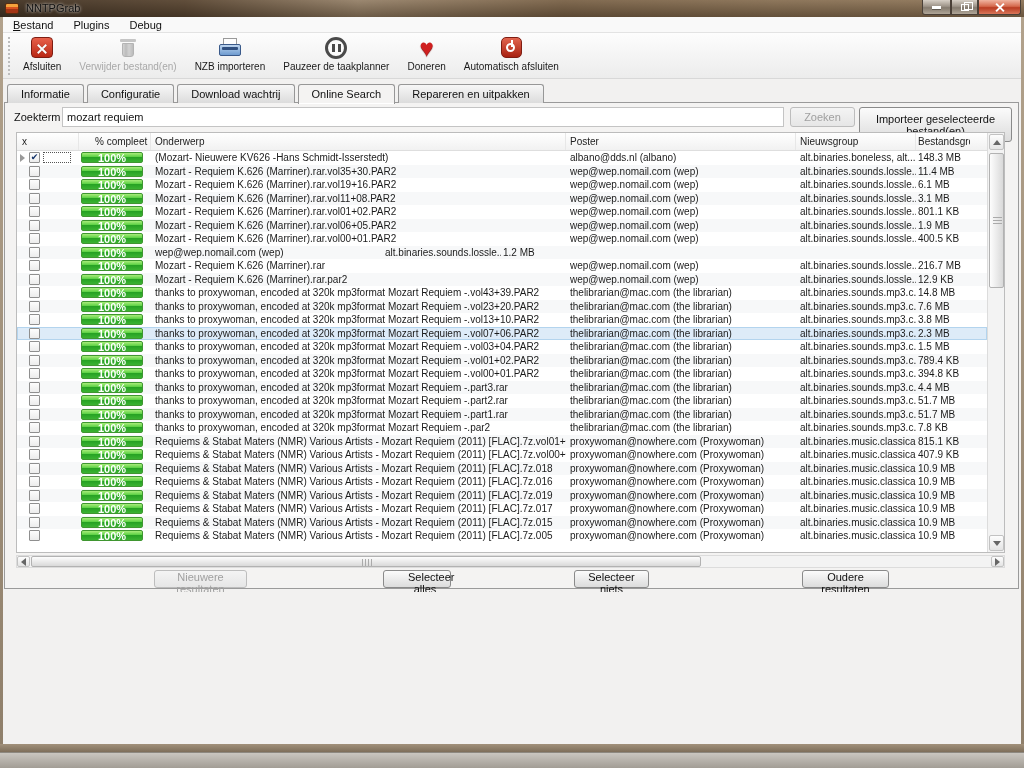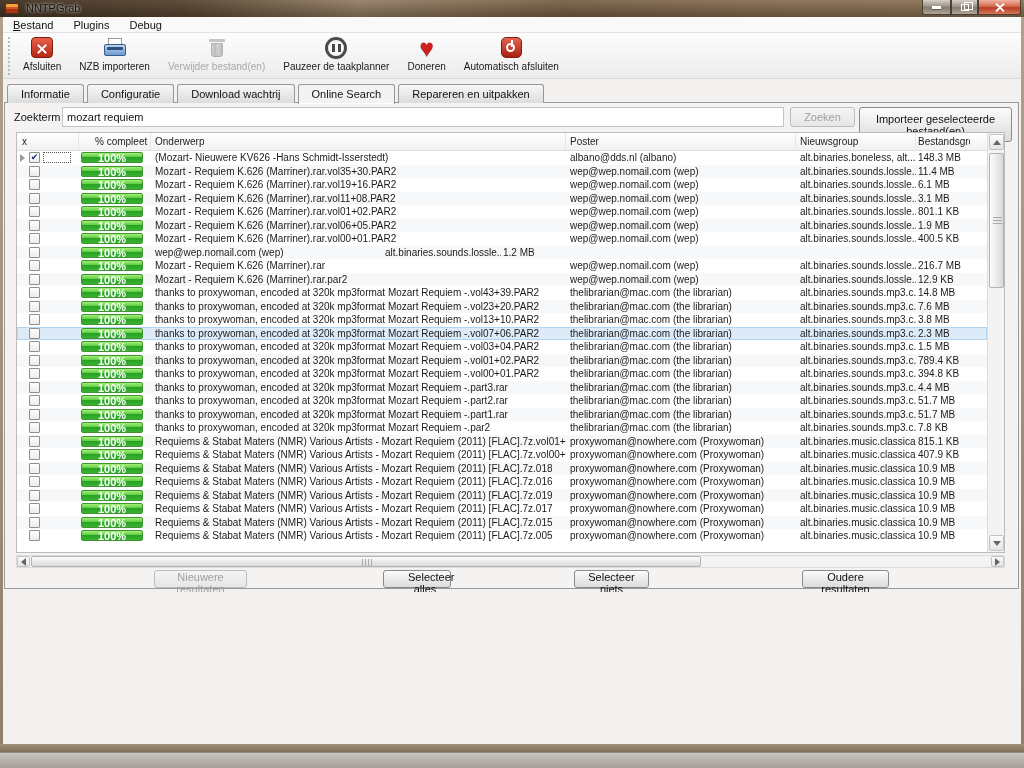--- a/index.html
+++ b/index.html
@@ -183,38 +183,38 @@
 <div class="toolbar" id="toolbar">
   <div class="tb-handle"></div>
 <div class="tb-item">
       <div class="tb-ico">
         <div class="ico-quit">
           <span class="glyph-x"></span>
         </div>
       </div>
       <span class="lbl">Afsluiten</span>
     </div>
+    <div class="tb-item disabled">
+      <div class="tb-ico">
+        <div class="ico-trash">
+          <span class="lid"></span>
+          <span class="can"></span>
+        </div>
+      </div>
+      <span class="lbl">Verwijder bestand(en)</span>
+    </div>
     <div class="tb-item">
       <div class="tb-ico">
         <div class="ico-import">
           <span class="paper"></span>
           <span class="tray"></span>
           <span class="slot"></span>
         </div>
       </div>
       <span class="lbl">NZB importeren</span>
-    </div>
-    <div class="tb-item disabled">
-      <div class="tb-ico">
-        <div class="ico-trash">
-          <span class="lid"></span>
-          <span class="can"></span>
-        </div>
-      </div>
-      <span class="lbl">Verwijder bestand(en)</span>
     </div>
     <div class="tb-item">
       <div class="tb-ico">
         <div class="ico-pause">
           <i></i>
           <i></i>
         </div>
       </div>
       <span class="lbl">Pauzeer de taakplanner</span>
     </div>

